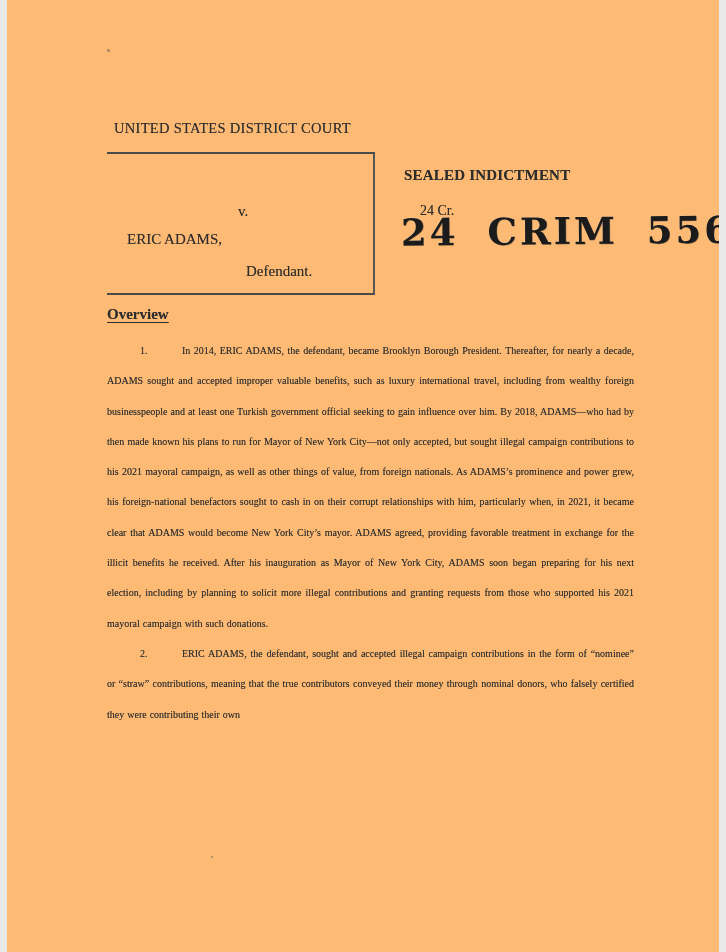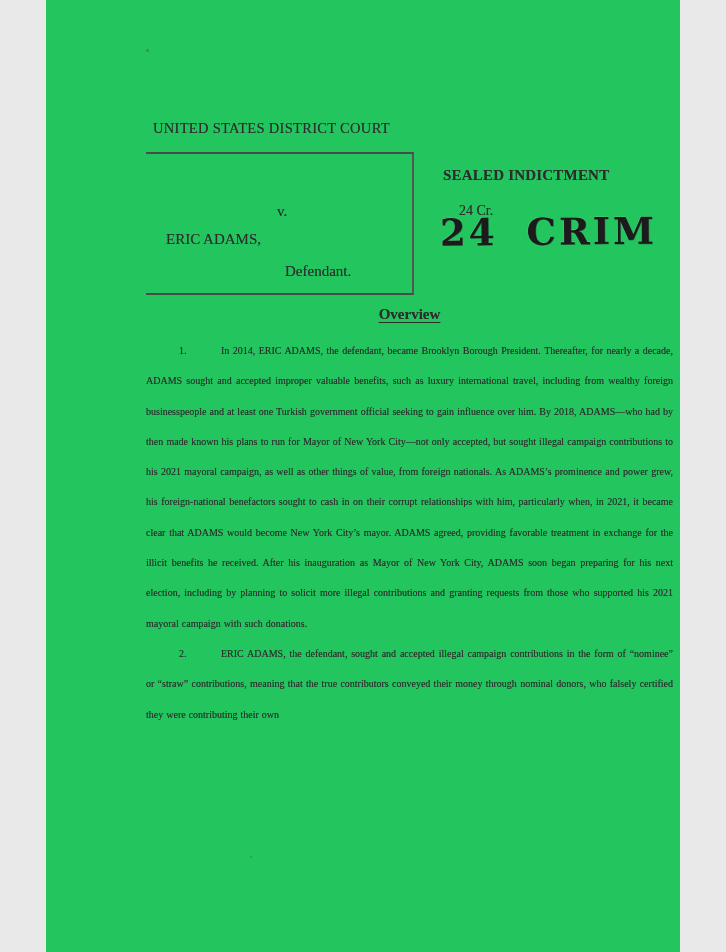--- a/index.html
+++ b/index.html
@@ -2,24 +2,24 @@
 <html><head>
 <meta charset="utf-8">
 <style>
   html, body {
     margin: 0;
     padding: 0;
     background: #e9e9e9;
   }
   .page {
     position: relative;
-    width: 634px;
+    width: 712px;
     height: 952px;
     margin: 0 auto;
-    background: #22c55e;
+    background: #fdba74;
     overflow: hidden;
     font-family: "Liberation Serif", "DejaVu Serif", serif;
     color: #2d2d2d;
   }
   .ink {
     color: #2d2d2d;
     text-shadow: 0 0 0.6px rgba(45,45,45,0.5);
   }
 
   
@@ -83,21 +83,20 @@
   }
 
   
   .doc-body {
     position: absolute;
     left: 100px;
     top: 301px;
     width: 527px;
   }
   .overview-heading {
-    text-align: center;
     font-size: 15px;
     font-weight: bold;
     text-decoration: underline;
     text-underline-offset: 3px;
     line-height: 26px;
     margin-bottom: 9px;
   }
   p.para {
     margin: 0;
     font-size: 10px;

